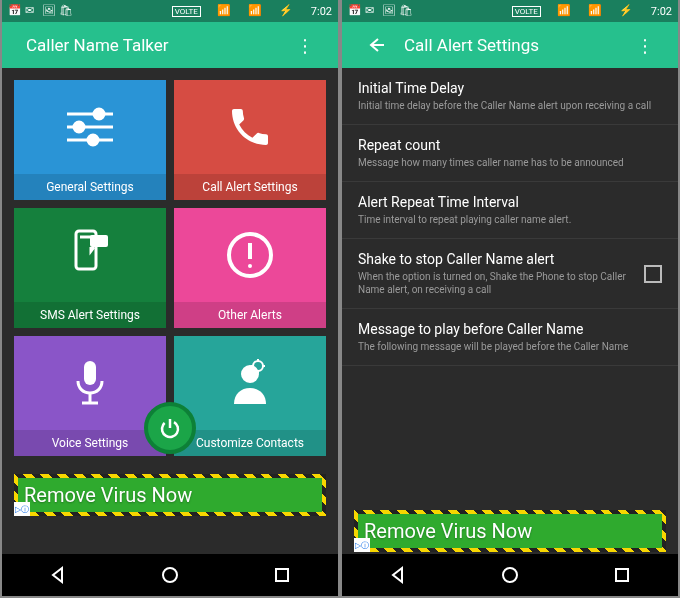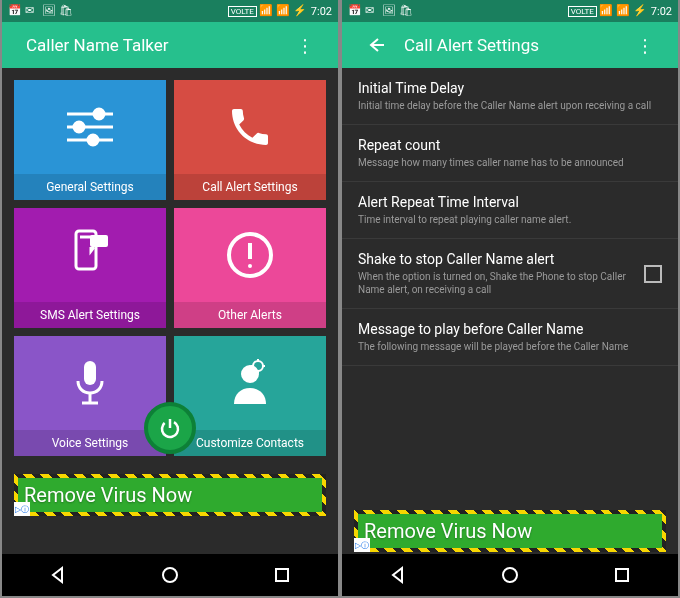--- a/index.html
+++ b/index.html
@@ -1,33 +1,33 @@
 <!DOCTYPE html>
 <html><head>
 <meta charset="utf-8">
 <style>
 * { margin: 0; padding: 0; box-sizing: border-box; }
 body { background: #888; width: 680px; height: 598px; font-family: Roboto, Arial, sans-serif; display: flex; gap: 4px; justify-content: center; }
 .phone { width: 336px; height: 596px; background: #000; display: flex; flex-direction: column; }
 .statusbar { height: 22px; background: #1a7f5e; color: #fff; display: flex; justify-content: space-between; align-items: center; padding: 0 6px; font-size: 11px; }
 .sb-left { display: flex; gap: 3px; align-items: center; }
-.sb-right { display: flex; gap: 3px; align-items: center; padding-left: 38px; }
+.sb-right { display: flex; gap: 17px; align-items: center; padding-left: 38px; }
 .sb-icon { width: 14px; height: 14px; display: inline-flex; }
 .appbar { height: 46px; background: #26c08d; display: flex; align-items: center; padding: 0 24px; color: #fff; }
 .appbar-title { font-size: 17px; flex: 1; }
 .appbar-back { margin-right: 18px; }
 .appbar-more { font-size: 18px; }
 .content { flex: 1; background: #2b2b2b; overflow: hidden; position: relative; }
 .grid { display: grid; grid-template-columns: 1fr 1fr; gap: 8px; padding: 12px; }
 .tile { height: 120px; display: flex; flex-direction: column; position: relative; }
 .tile-icon { flex: 1; display: flex; align-items: center; justify-content: center; }
 .tile-label { background: rgba(0,0,0,0.12); text-align: center; padding: 6px 0; color: #fff; font-size: 12px; }
 .t-blue { background: #2a94d6; }
 .t-red { background: #d64c43; }
-.t-orange { background: #a21caf; }
+.t-orange { background: #15803d; }
 .t-green { background: #ec4899; }
 .t-purple { background: #8a55c8; }
 .t-teal { background: #26a59a; }
 .fab { position: absolute; left: 50%; transform: translateX(-50%); bottom: 100px; width: 52px; height: 52px; border-radius: 50%; background: #1ba548; border: 4px solid #0d8037; display: flex; align-items: center; justify-content: center; color: #fff; }
 .ad { margin: 6px 12px 0 12px; height: 42px; background: #2faa2e; border: 4px solid; border-image: repeating-linear-gradient(45deg,#f7d600,#f7d600 6px,#222 6px,#222 12px) 4; display: flex; align-items: center; padding-left: 6px; color: #fff; position: relative; }
 .ad-badge { position: absolute; left: -4px; bottom: -4px; width: 16px; height: 14px; background: #fff; font-size: 8px; color: #1a73e8; display:flex; align-items:center; justify-content:center; }
 .ad-text { font-size: 20px; text-shadow: 0 1px 2px rgba(0,0,0,.3); }
 .list { display: flex; flex-direction: column; }
 .list-item { padding: 12px 16px; border-bottom: 1px solid #3a3a3a; display: flex; align-items: center; }
 .li-text { flex: 1; }

